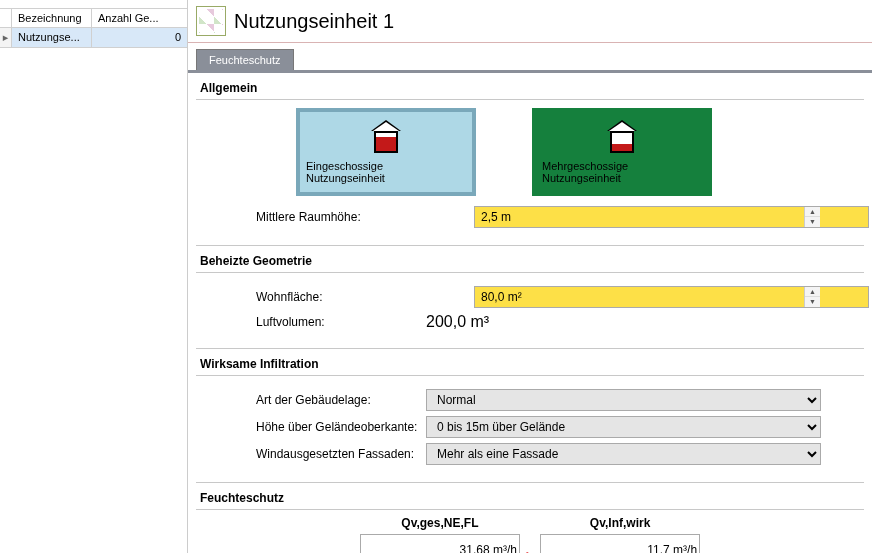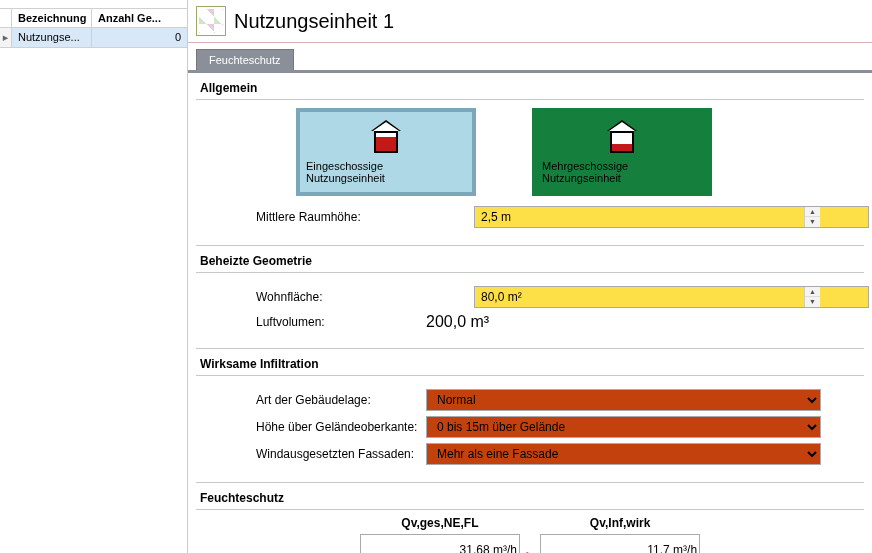--- a/index.html
+++ b/index.html
@@ -4,21 +4,21 @@
 <style>
   * { box-sizing: border-box; font-family: "Segoe UI", Tahoma, sans-serif; }
   html, body { margin: 0; padding: 0; width: 872px; height: 553px; background: #fff; font-size: 12px; color: #000; overflow: hidden; }
   .root { display: flex; width: 872px; height: 553px; }
 
   
   .left-panel { width: 188px; border-right: 1px solid #ccc; display: flex; flex-direction: column; }
   .panel-title { display: flex; align-items: center; justify-content: space-between; padding: 3px 6px; font-size: 12px; font-weight: bold; border-bottom: 1px solid #d0d0d0; }
   .pin-icon { font-size: 11px; color: #555; }
   .tree-header { display: flex; border-top: 1px solid #d0d0d0; border-bottom: 1px solid #d0d0d0; margin-top: 8px; }
-  .tree-header > div { padding: 3px 6px; border-right: 1px solid #d0d0d0; font-size: 11px; white-space: nowrap; overflow: hidden; font-weight: bold; }
+  .tree-header > div { padding: 3px 6px; border-right: 1px solid #d0d0d0; font-size: 11px; white-space: nowrap; overflow: hidden; }
   .th-col1 { width: 12px; padding: 3px 2px !important; border-right: 1px solid #d0d0d0; }
   .th-col2 { width: 80px; }
   .th-col3 { flex: 1; border-right: none !important; }
   .tree-row { display: flex; background: #d8e8f8; border-bottom: 1px solid #d0d0d0; }
   .tree-row > div { padding: 3px 6px; font-size: 11px; white-space: nowrap; overflow: hidden; }
   .tr-ind { width: 12px; padding: 3px 2px !important; text-align: center; color: #666; background: #f4f4f4; border-right: 1px solid #d0d0d0; }
   .tr-col1 { width: 80px; border-right: 1px solid #d0d0d0; text-overflow: ellipsis; }
   .tr-col2 { flex: 1; text-align: right; }
 
   
@@ -54,21 +54,21 @@
   .form-row { display: flex; align-items: center; font-size: 12px; margin: 5px 0; }
   .form-row .lbl { width: 170px; }
   .num-input { flex: 1; max-width: 395px; position: relative; }
   .num-input input { width: 100%; height: 22px; border: 1px solid #aaa; padding: 2px 16px 2px 6px; font-size: 12px; background: #fde047; margin-left: 48px; }
   .spin { position: absolute; right: 1px; top: 1px; bottom: 1px; width: 16px; border-left: 1px solid #ccc; display: flex; flex-direction: column; }
   .spin > div { flex: 1; text-align: center; font-size: 7px; line-height: 9px; color: #555; border-bottom: 1px solid #ddd; cursor: pointer; background: #f4f4f4; }
   .spin > div:last-child { border-bottom: none; }
   .static-val { font-size: 16px; }
 
   .select { flex: 1; max-width: 395px; position: relative; }
-  .select select { width: 100%; height: 22px; border: 1px solid #aaa; padding: 2px 6px; font-size: 12px; background: #c2410c; }
+  .select select { width: 100%; height: 22px; border: 1px solid #aaa; padding: 2px 6px; font-size: 12px; background: #e5e5e5; }
 
   .section-body.infiltration { padding-left: 60px; }
 
   
   .results { display: flex; align-items: flex-end; justify-content: center; gap: 6px; padding: 6px 0 4px 0; }
   .res-col { width: 160px; text-align: center; }
   .res-label { font-size: 12px; font-weight: bold; margin-bottom: 4px; }
   .res-box { height: 33px; border: 1px solid #aaa; background: #fff; display: flex; align-items: center; justify-content: flex-end; padding: 0 2px; font-size: 12px; }
   .res-op { color: #d00; font-weight: bold; font-size: 14px; padding-bottom: 3px; }
   .alert { text-align: center; color: #d00; font-weight: bold; font-size: 13px; margin-top: 6px; }

